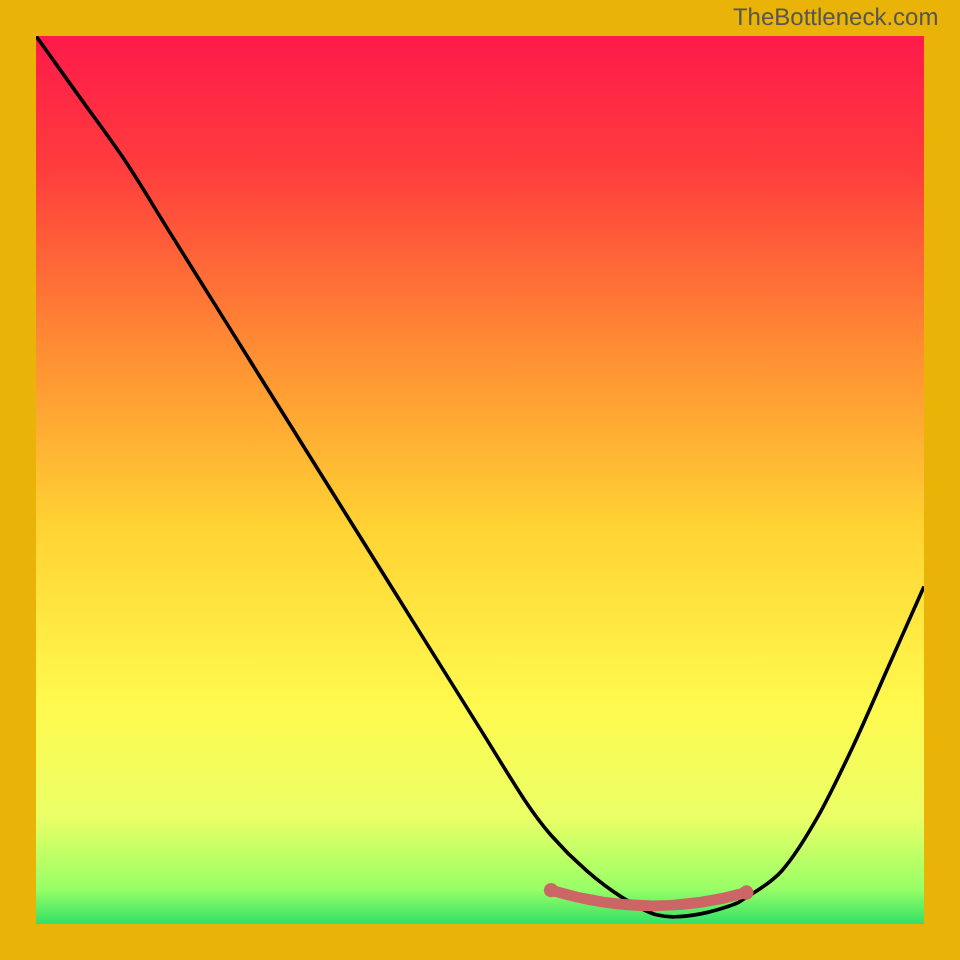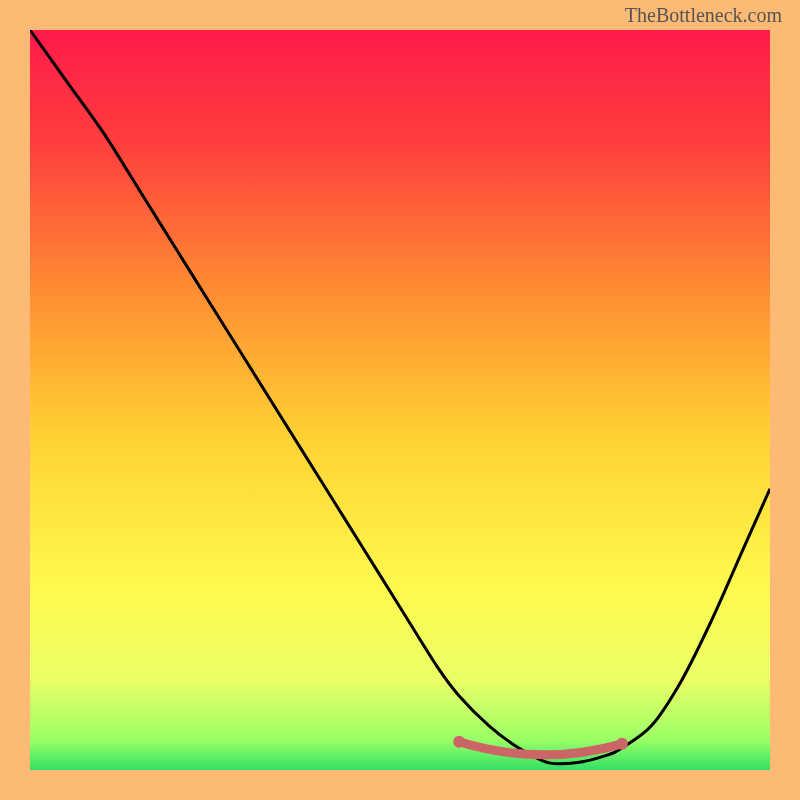--- a/index.html
+++ b/index.html
@@ -8,22 +8,21 @@
     background: #000;
     width: 800px;
     height: 800px;
     overflow: hidden;
     font-family: Arial, Helvetica, sans-serif;
   }
   .container {
     position: relative;
     width: 800px;
     height: 800px;
-    background: #fdba74;
-    font-family: Liberation Serif, serif;
+    background: #eab308;
   }
   .watermark {
     position: absolute;
     top: 4px;
     right: 18px;
     color: #555;
     font-size: 20px;
     font-weight: 500;
     z-index: 10;
   }

